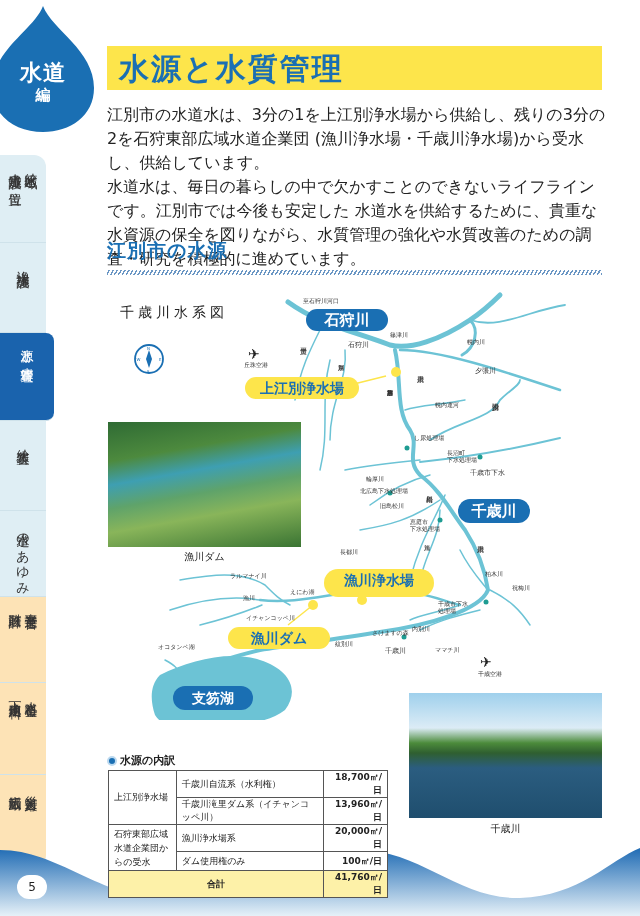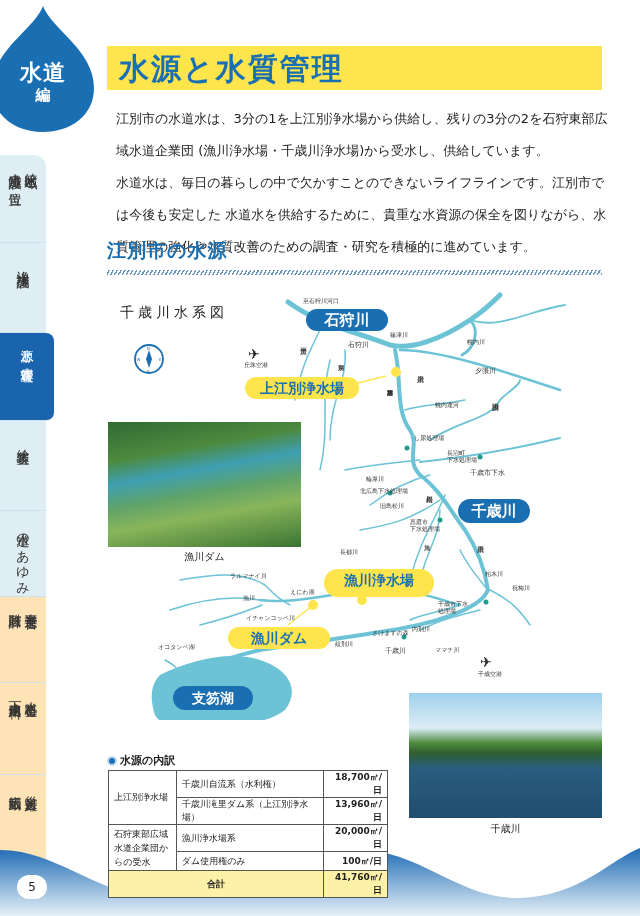--- a/index.html
+++ b/index.html
@@ -23,21 +23,21 @@
   .tab.last { border-bottom-right-radius: 12px; }
 
   
   .wave { position: absolute; left: 0; top: 820px; width: 640px; height: 96px; }
   .page-num { position: absolute; left: 17px; top: 875px; width: 30px; height: 24px; border-radius: 12px; background: #fff; font-size: 12px; text-align: center; line-height: 24px; color: #222; }
 
   
   .title-bar { position: absolute; left: 107px; top: 46px; width: 495px; height: 44px; background: #fde54b; }
   .title-bar span { position: absolute; left: 12px; top: 3px; font-size: 30px; font-weight: bold; color: #1a6fb3; letter-spacing: 2px; }
 
-  .intro { position: absolute; left: 116px; top: 103px; width: 500px; font-size: 13px; line-height: 32px; color: #222; }
+  .intro { position: absolute; left: 107px; top: 103px; width: 500px; font-size: 16px; line-height: 24px; color: #222; }
 
   .sec-title { position: absolute; left: 107px; top: 238px; font-size: 19px; font-weight: bold; color: #1a6fb3; letter-spacing: 1px; }
   .hatch { position: absolute; left: 107px; top: 270px; width: 495px; height: 5px;
     background: repeating-linear-gradient(-60deg, #6a96c4 0 1.4px, transparent 1.4px 3.4px); }
 
   
   .map { position: absolute; left: 100px; top: 290px; width: 520px; height: 430px; }
   .map-title { position: absolute; left: 120px; top: 304px; font-size: 14px; letter-spacing: 4px; color: #222; }
   .compass { position: absolute; left: 133px; top: 342px; }
   .label-pill { position: absolute; border-radius: 15px; font-weight: bold; text-align: center; }
@@ -261,21 +261,21 @@
       <col style="width:148px">
       <col style="width:64px">
     </colgroup>
   <tbody>
       <tr>
     <td rowspan="2">上江別浄水場</td>
     <td>千歳川自流系（水利権）</td>
     <td class="num">18,700㎥/日</td>
   </tr>
   <tr>
-    <td>千歳川滝里ダム系（上江別浄水場）</td>
+    <td>千歳川滝里ダム系（イチャンコッペ川）</td>
     <td class="num">13,960㎥/日</td>
   </tr>
   <tr>
     <td rowspan="2" style="line-height:14px;">石狩東部広域水道企業団からの受水</td>
     <td>漁川浄水場系</td>
     <td class="num">20,000㎥/日</td>
   </tr>
   <tr>
     <td>ダム使用権のみ</td>
     <td class="num">100㎥/日</td>

